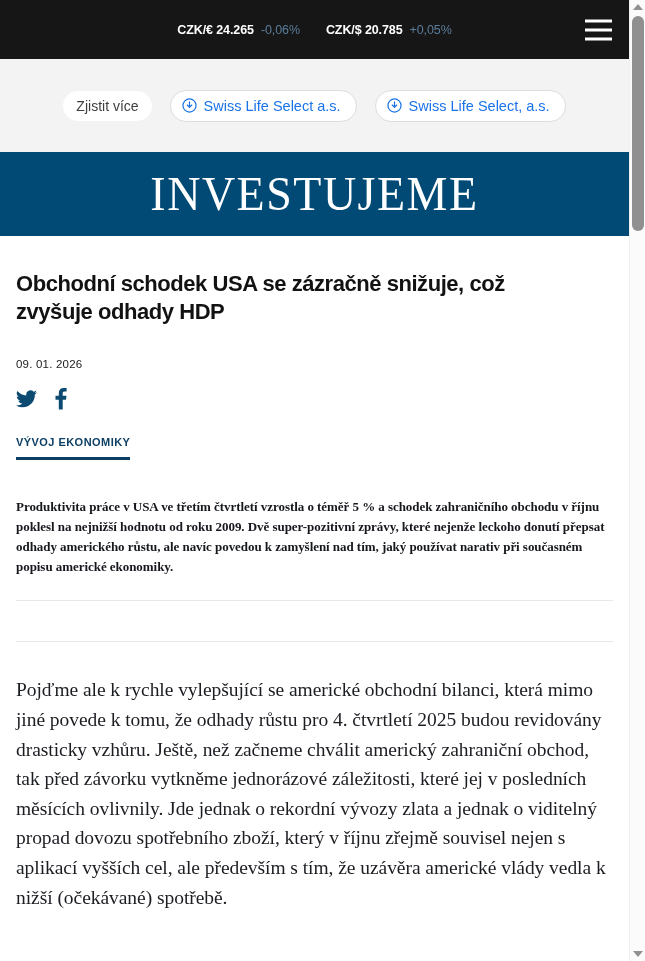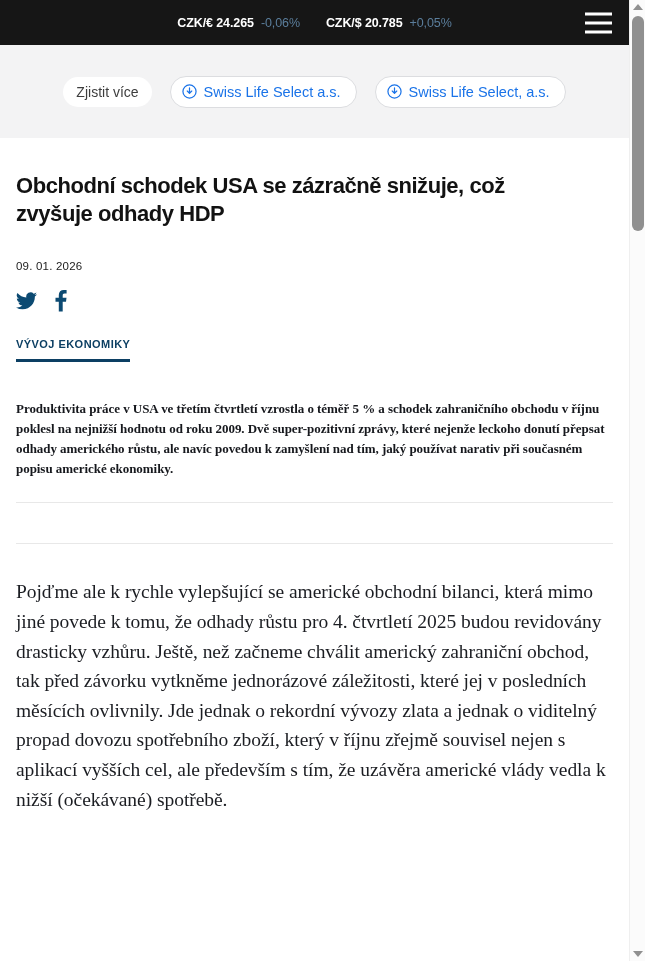--- a/index.html
+++ b/index.html
@@ -25,21 +25,21 @@
     position: absolute;
     top: 0; left: 0;
     width: 629px;
     height: 961px;
     overflow: hidden;
     background: #ffffff;
   }
 
   
   .ticker-bar {
-    height: 45px;
+    height: 59px;
     background: #161616;
     display: flex;
     align-items: center;
     justify-content: center;
     position: relative;
   }
   .ticker-items {
     display: flex;
     align-items: center;
     gap: 26px;
@@ -292,20 +292,23 @@
         <span class="dl-icon">
           <svg width="15" height="15" viewBox="0 0 16 16" aria-hidden="true">
             <circle cx="8" cy="8" r="7" fill="none" stroke="#1a73e8" stroke-width="1.3"></circle>
             <path d="M8 4.2 V9.6 M5.6 7.5 L8 10 L10.4 7.5" fill="none" stroke="#1a73e8" stroke-width="1.3" stroke-linecap="round" stroke-linejoin="round"></path>
           </svg>
         </span>
         <span>Swiss Life Select, a.s.</span>
       </div>
     </div>
 
+    <div class="brand-header">
+      <div class="brand-logo">INVESTUJEME</div>
+    </div>
 
     <div class="article">
       <h1 class="article-title">Obchodní schodek USA se zázračně snižuje, což zvyšuje odhady HDP</h1>
 
       <div class="article-date">09. 01. 2026</div>
 
       <div class="social-row">
         <span>
           <svg width="21" height="18" viewBox="0 0 24 20" aria-hidden="true">
             <path fill="#0c4a72" d="M24 2.4a9.6 9.6 0 0 1-2.83.79A4.93 4.93 0 0 0 23.34.38a9.86 9.86 0 0 1-3.13 1.2A4.92 4.92 0 0 0 11.8 6.03 13.96 13.96 0 0 1 1.67.9a4.92 4.92 0 0 0 1.52 6.57 4.9 4.9 0 0 1-2.23-.62v.06a4.93 4.93 0 0 0 3.95 4.83 4.96 4.96 0 0 1-2.22.08 4.93 4.93 0 0 0 4.6 3.42A9.88 9.88 0 0 1 0 17.29a13.94 13.94 0 0 0 7.55 2.21c9.05 0 14-7.5 14-14v-.64A10 10 0 0 0 24 2.4z"></path>

